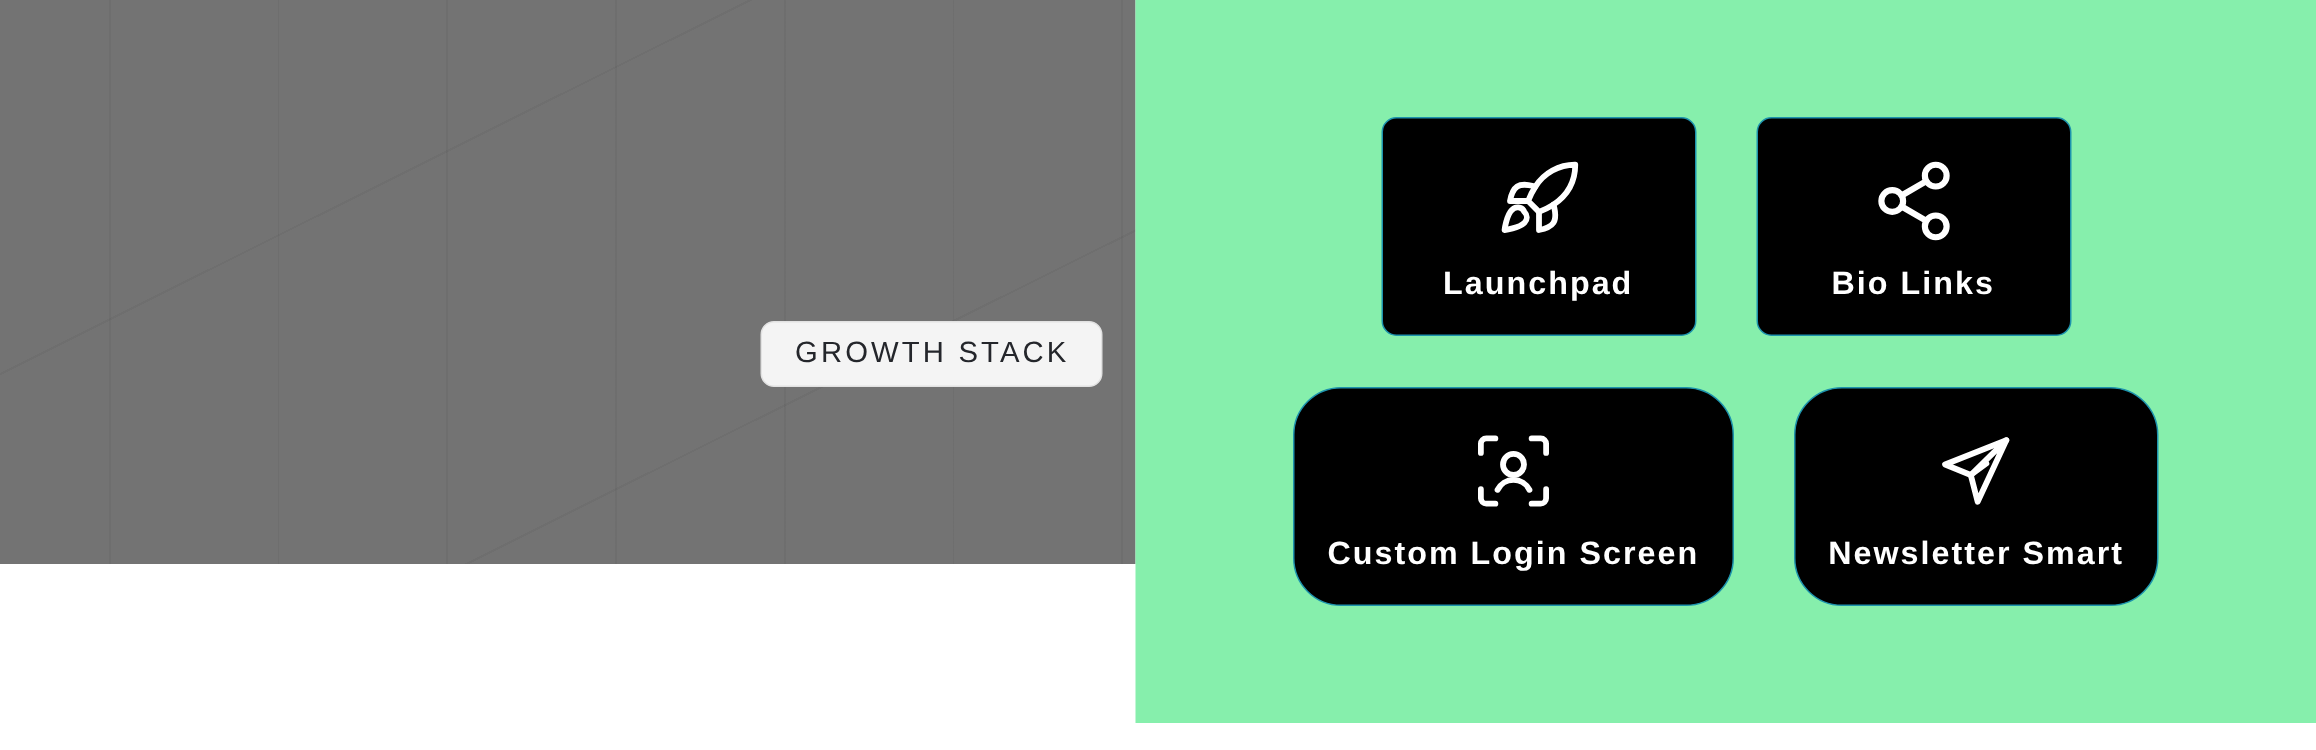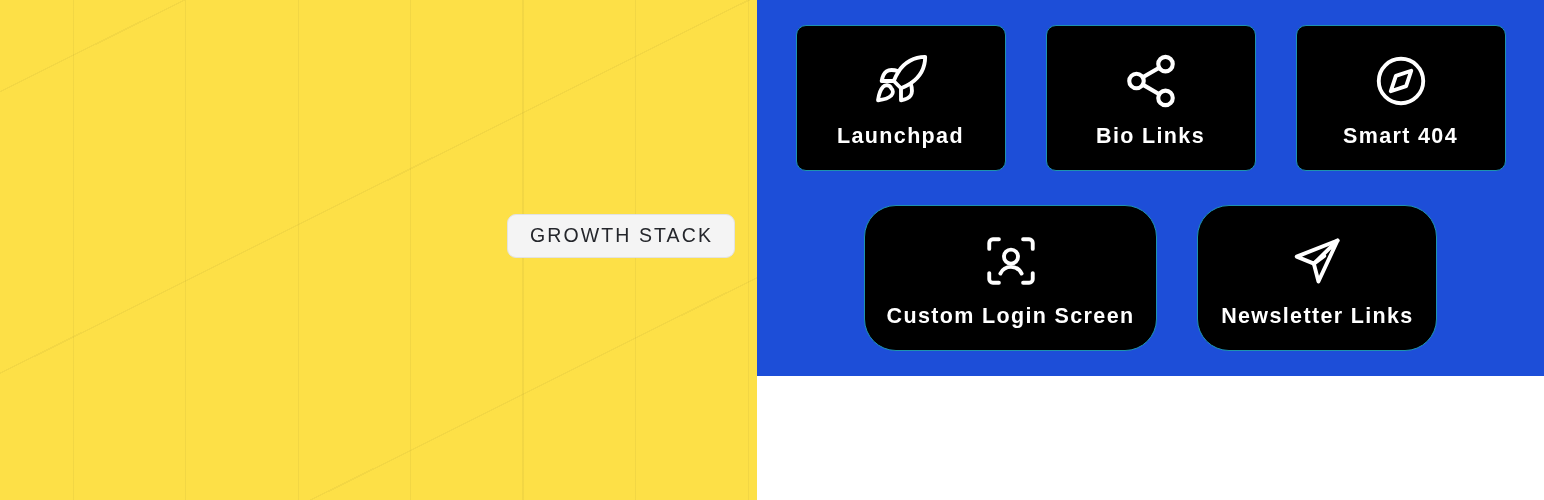--- a/index.html
+++ b/index.html
@@ -16,22 +16,22 @@
     height: 500px;
     overflow: hidden;
     display: flex;
     background: #ffffff;
   }
 
   
   .left-panel {
     position: relative;
     width: 757px;
-    height: 500px;
-    background: #fde047;
+    height: 376px;
+    background: #737373;
     overflow: hidden;
     flex: 0 0 757px;
   }
   .bg-pattern {
     position: absolute;
     inset: -40px -40px -40px -40px;
     background-image:
       repeating-linear-gradient(90deg,
         rgba(0,0,0,0.045) 0px, rgba(0,0,0,0.045) 1.2px,
         rgba(0,0,0,0) 1.2px, rgba(0,0,0,0) 112.5px),
@@ -101,22 +101,22 @@
     line-height: 1.15;
     white-space: nowrap;
     font-family: "Liberation Sans", sans-serif;
     margin-top: 6px;
   }
 
   
   .right-panel {
     position: relative;
     width: 787px;
-    height: 376px;
-    background: #1d4ed8;
+    height: 482px;
+    background: #86efac;
     flex: 0 0 787px;
     display: flex;
     flex-direction: column;
     justify-content: center;
     gap: 34px;
     padding: 0 38px;
     box-sizing: border-box;
   }
   .card-row {
     display: flex;
@@ -188,27 +188,20 @@
         <svg class="card-icon" width="58" height="58" viewBox="0 0 24 24" fill="none" stroke="currentColor" stroke-width="1.7" stroke-linecap="round" stroke-linejoin="round">
           <circle cx="18" cy="5" r="3"></circle>
           <circle cx="6" cy="12" r="3"></circle>
           <circle cx="18" cy="19" r="3"></circle>
           <line x1="8.59" y1="13.51" x2="15.42" y2="17.49"></line>
           <line x1="15.41" y1="6.51" x2="8.59" y2="10.49"></line>
         </svg>
         <div class="card-label">Bio Links</div>
       </div>
 
-      <div class="feature-card">
-        <svg class="card-icon" width="58" height="58" viewBox="0 0 24 24" fill="none" stroke="currentColor" stroke-width="1.6" stroke-linecap="round" stroke-linejoin="round">
-          <circle cx="12" cy="12" r="9.2"></circle>
-          <polygon points="16.24 7.76 14.12 14.12 7.76 16.24 9.88 9.88 16.24 7.76"></polygon>
-        </svg>
-        <div class="card-label">Smart 404</div>
-      </div>
 
     </div>
 
     <div class="card-row card-row-2">
 
       <div class="feature-card">
         <svg class="card-icon" width="58" height="58" viewBox="0 0 24 24" fill="none" stroke="currentColor" stroke-width="1.6" stroke-linecap="round" stroke-linejoin="round">
           <path d="M3 7V4.5A1.5 1.5 0 0 1 4.5 3H7"></path>
           <path d="M17 3h2.5A1.5 1.5 0 0 1 21 4.5V7"></path>
           <path d="M21 17v2.5a1.5 1.5 0 0 1-1.5 1.5H17"></path>
@@ -218,19 +211,19 @@
         </svg>
         <div class="card-label">Custom Login Screen</div>
       </div>
 
       <div class="feature-card">
         <svg class="card-icon" width="58" height="58" viewBox="0 0 24 24" fill="none" stroke="currentColor" stroke-width="1.6" stroke-linecap="round" stroke-linejoin="round">
           <path d="M20.5 3.5 3.6 10.2l7.1 2.9"></path>
           <path d="M20.5 3.5 10.7 13.1l1.9 7.4z"></path>
           <path d="M10.7 13.1 15 9.9"></path>
         </svg>
-        <div class="card-label">Newsletter Links</div>
+        <div class="card-label">Newsletter Smart</div>
       </div>
 
     </div>
   </div>
 
 </div>
 
 </body></html>

